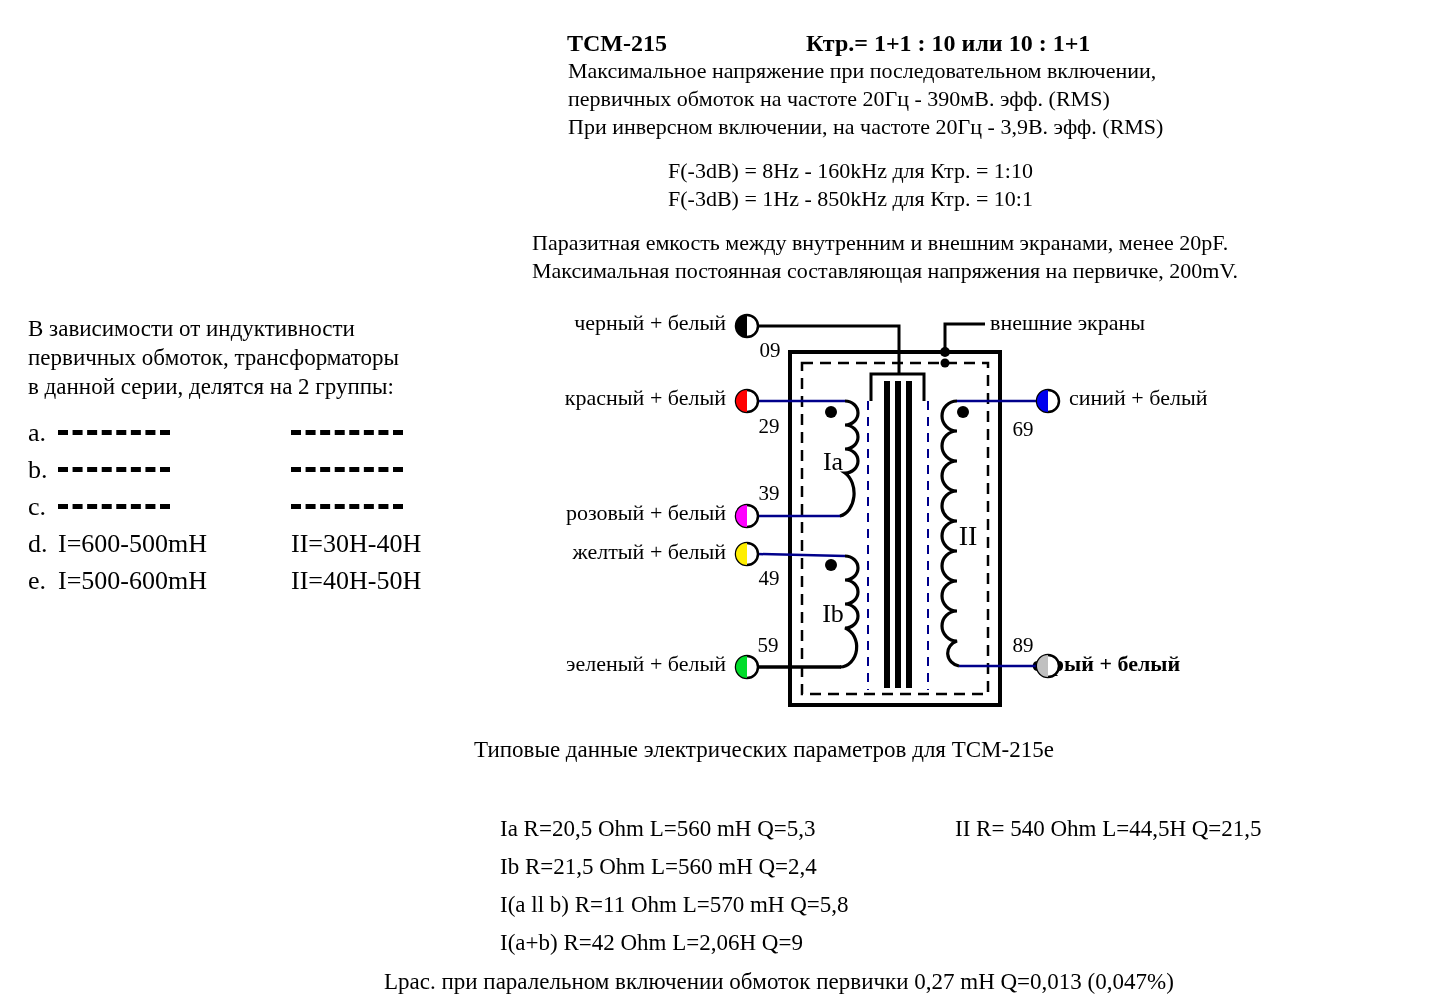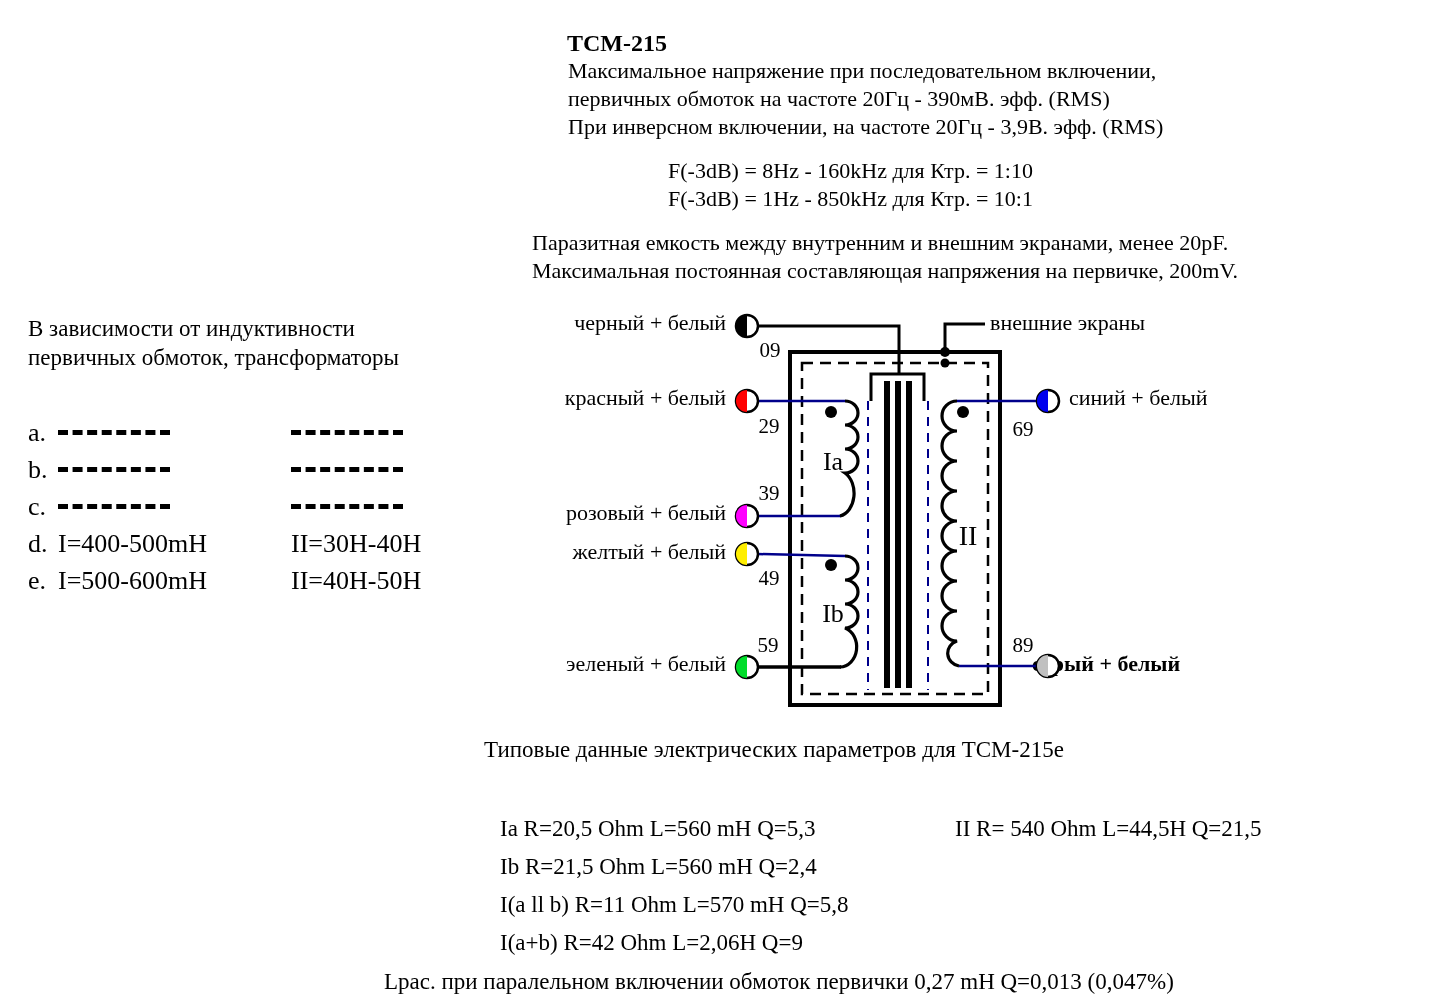--- a/index.html
+++ b/index.html
@@ -18,61 +18,63 @@
   .list-col2{position:absolute;left:263px;}
   .dash-seg{display:inline-block;width:112px;height:0;border-top:5px dashed #000;vertical-align:6px;}
   .data-line{font-size:23px;white-space:nowrap;margin-top:27px;}
 </style>
 </head>
 <body>
 
 <div id="canvas">
 
   <div class="abs hdr-title" style="left:567px;top:30px;">ТСМ-215</div>
+  <div class="abs hdr-title" style="left:806px;top:30px;">Ктр.= 1+1 : 10 или 10 : 1+1</div>
 
   <div class="abs t22" style="left:568px;top:57px;">
     <div>Максимальное напряжение при последовательном включении,</div>
     <div>первичных обмоток на частоте 20Гц - 390мВ. эфф. (RMS)</div>
     <div>При инверсном включении, на частоте 20Гц - 3,9В. эфф. (RMS)</div>
   </div>
 
   <div class="abs flines" style="left:668px;top:157px;">
     <div>F(-3dB) = 8Hz - 160kHz для Ктр. = 1:10</div>
     <div>F(-3dB) = 1Hz - 850kHz для Ктр. = 10:1</div>
   </div>
 
   <div class="abs t22" style="left:532px;top:229px;">
     <div>Паразитная емкость между внутренним и внешним экранами, менее 20pF.</div>
     <div>Максимальная постоянная составляющая напряжения на первичке, 200mV.</div>
   </div>
 
   <div class="abs t23" style="left:28px;top:314px;">
     <div>В зависимости от индуктивности</div>
     <div>первичных обмоток, трансформаторы</div>
+    <div>в данной серии, делятся на 2 группы:</div>
   </div>
 
   <div class="abs" style="left:28px;top:418px;width:470px;height:190px;">
     <div class="list-row" style="top:0px;">
       <span class="list-letter">a.</span>
       <span class="list-col1"><span class="dash-seg"></span></span>
       <span class="list-col2"><span class="dash-seg"></span></span>
     </div>
     <div class="list-row" style="top:37px;">
       <span class="list-letter">b.</span>
       <span class="list-col1"><span class="dash-seg"></span></span>
       <span class="list-col2"><span class="dash-seg"></span></span>
     </div>
     <div class="list-row" style="top:74px;">
       <span class="list-letter">c.</span>
       <span class="list-col1"><span class="dash-seg"></span></span>
       <span class="list-col2"><span class="dash-seg"></span></span>
     </div>
     <div class="list-row" style="top:111px;">
       <span class="list-letter">d.</span>
-      <span class="list-col1">I=400-500mH</span>
+      <span class="list-col1">I=600-500mH</span>
       <span class="list-col2">II=30H-40H</span>
     </div>
     <div class="list-row" style="top:148px;">
       <span class="list-letter">e.</span>
       <span class="list-col1">I=500-600mH</span>
       <span class="list-col2">II=40H-50H</span>
     </div>
   </div>
 
   <div class="abs label label-right" style="left:500px;top:310px;">черный + белый</div>
@@ -154,21 +156,21 @@
 
     <text x="770" y="357" font-size="21" text-anchor="middle">09</text>
     <text x="769" y="433" font-size="21" text-anchor="middle">29</text>
     <text x="769" y="500" font-size="21" text-anchor="middle">39</text>
     <text x="769" y="585" font-size="21" text-anchor="middle">49</text>
     <text x="768" y="652" font-size="21" text-anchor="middle">59</text>
     <text x="1023" y="436" font-size="21" text-anchor="middle">69</text>
     <text x="1023" y="652" font-size="21" text-anchor="middle">89</text>
   </svg>
 
-  <div class="abs t23" style="left:484px;top:735px;text-align:right;">Типовые данные электрических параметров для ТСМ-215е</div>
+  <div class="abs t23" style="left:474px;top:735px;text-align:right;">Типовые данные электрических параметров для ТСМ-215е</div>
 
   <div class="abs data-line" style="left:500px;top:789px;">Ia R=20,5 Ohm L=560 mH Q=5,3</div>
   <div class="abs data-line" style="left:955px;top:789px;">II R= 540 Ohm L=44,5H Q=21,5</div>
   <div class="abs data-line" style="left:500px;top:827px;">Ib R=21,5 Ohm L=560 mH Q=2,4</div>
   <div class="abs data-line" style="left:500px;top:865px;">I(a ll b)  R=11 Ohm L=570 mH Q=5,8</div>
   <div class="abs data-line" style="left:500px;top:903px;text-align:center;">I(a+b)  R=42 Ohm L=2,06H Q=9</div>
   <div class="abs data-line" style="left:384px;top:942px;">Lрас. при паралельном включении обмоток первички  0,27 mH Q=0,013 (0,047%)</div>
 
 </div>
 

